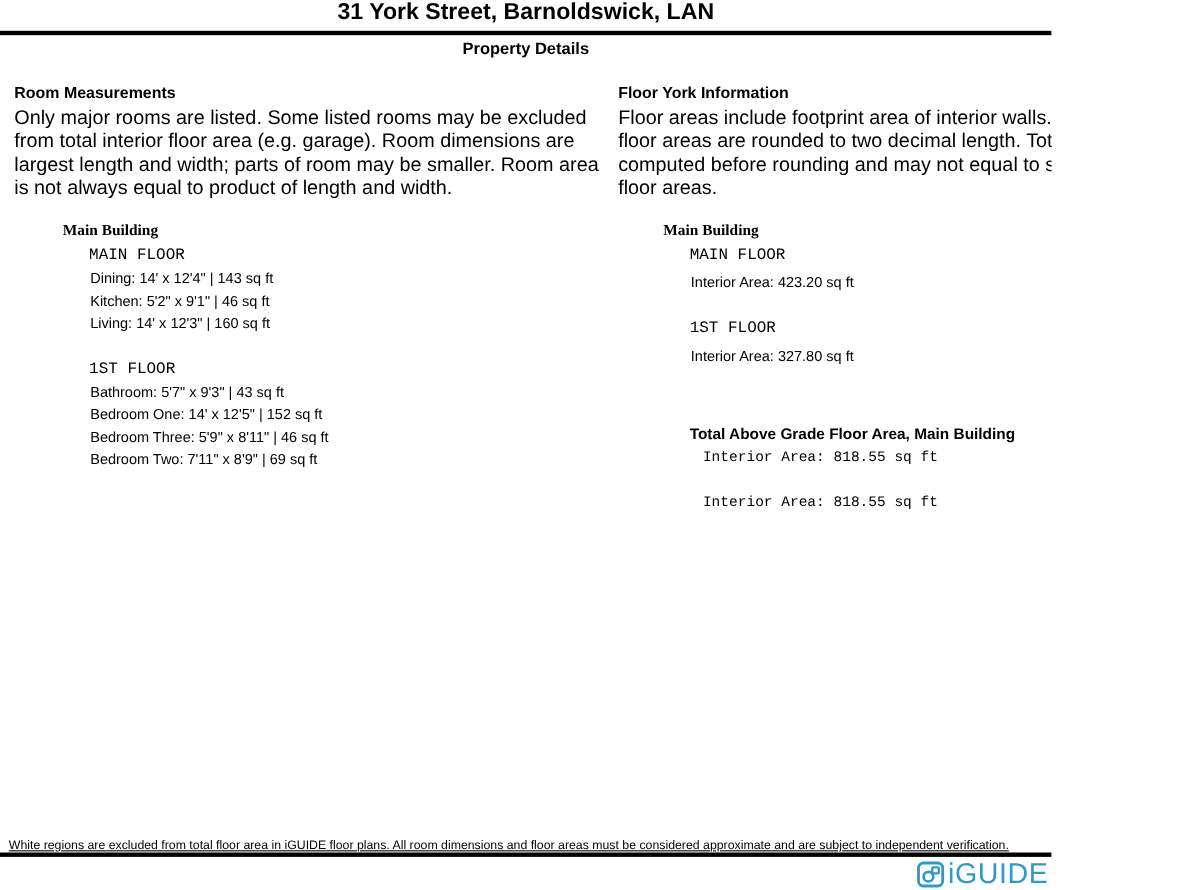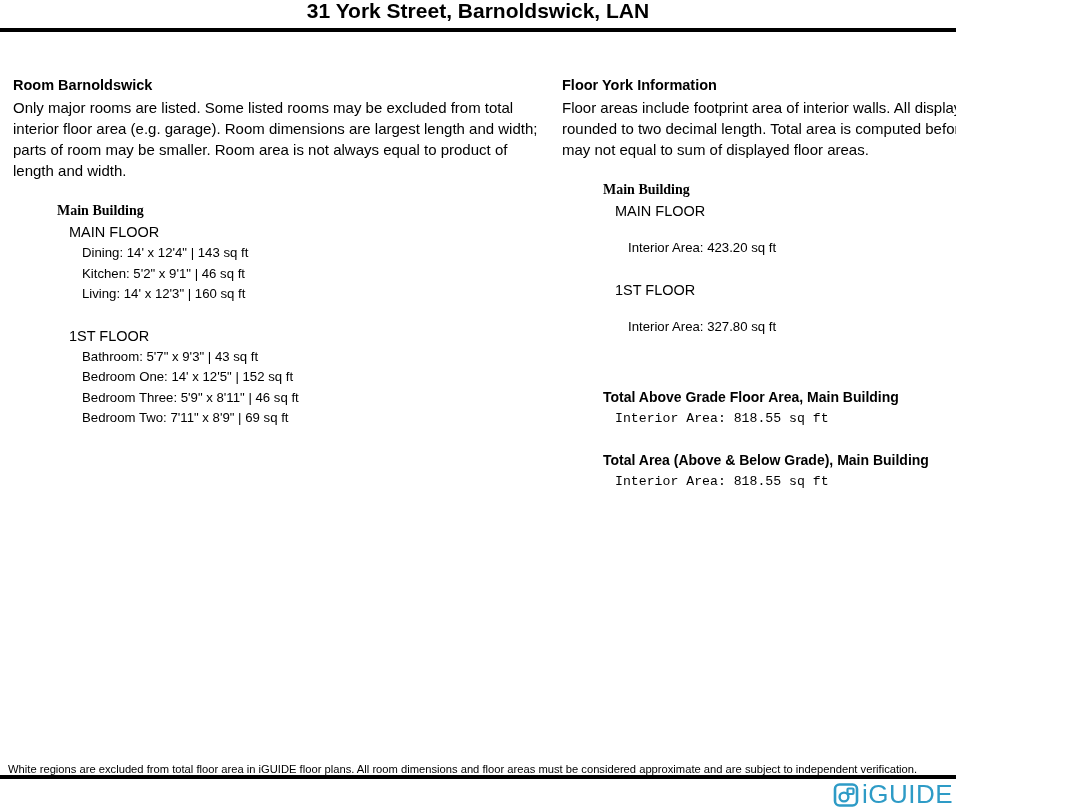--- a/index.html
+++ b/index.html
@@ -48,53 +48,54 @@
   .col-left  { left: 13px;  width: 534px; }
   .col-right { left: 562px; width: 525px; }
 
   .section-heading {
     font-size: 14.5px;
     font-weight: bold;
     line-height: 21px;
     margin-top: 3px;
   }
   .section-desc {
-    font-size: 15px;
+    font-size: 18px;
     line-height: 21px;
     margin-top: 1px;
   }
 
   .building { margin-top: 19px; }
   .col-left  .building { margin-left: 44px; }
   .col-right .building { margin-left: 41px; }
 
   .building-name {
     font-size: 14px;
     font-weight: bold;
     line-height: 21px;
     font-family: Liberation Serif, serif;
   }
   .floor-block { margin-top: 0; }
   .floor-gap   { margin-top: 21px; }
   .floor-name {
     font-size: 14.5px;
     line-height: 21px;
-    margin-left: 12px;
+    margin-left: 24px;
     margin-top: 1px;
+    font-family: Liberation Mono, monospace;
   }
   .room-line, .area-line {
     font-size: 13.2px;
     line-height: 20.5px;
   }
   .room-line { margin-left: 25px; }
   .area-line { margin-left: 25px; }
   .col-left .room-line:first-of-type,
-  .area-line { margin-top: 16px; }
-
-  .totals { margin-left: 41px; }
+  .area-line { margin-top: 4px; }
+
+  .totals { margin-left: 65px; }
   .total-block-1 { margin-top: 50px; }
   .total-block-2 { margin-top: 21px; }
   .total-heading {
     font-size: 14px;
     font-weight: bold;
     line-height: 21px;
   }
   .total-area {
     font-size: 13.2px;
     line-height: 20.5px;
@@ -111,20 +112,21 @@
     width: 100%;
     height: 4px;
     background: #000000;
   }
   .footer-disclaimer {
     position: absolute;
     top: 762px;
     left: 8px;
     font-size: 11.2px;
     line-height: 14px;
+    text-decoration: underline;
   }
   .logo {
     position: absolute;
     top: 780px;
     right: 3px;
     display: flex;
     align-items: center;
     gap: 2px;
   }
   .logo-text {
@@ -134,23 +136,24 @@
     line-height: 28px;
   }
 </style>
 </head>
 <body>
 
 <div class="page">
 
   <h1 class="page-title">31 York Street, Barnoldswick, LAN</h1>
   <div class="header-rule"></div>
+  <h2 class="page-subtitle">Property Details</h2>
 
   <section class="col col-left">
-    <h3 class="section-heading">Room Barnoldswick</h3>
+    <h3 class="section-heading">Room Measurements</h3>
     <p class="section-desc">Only major rooms are listed. Some listed rooms may be excluded from total interior floor area (e.g. garage). Room dimensions are largest length and width; parts of room may be smaller. Room area is not always equal to product of length and width.</p>
 
     <div class="building">
       <div class="building-name">Main Building</div>
 
       <div class="floor-block">
         <div class="floor-name">MAIN FLOOR</div>
         <div class="room-line">Dining: 14' x 12'4" | 143 sq ft</div>
         <div class="room-line">Kitchen: 5'2" x 9'1" | 46 sq ft</div>
         <div class="room-line">Living: 14' x 12'3" | 160 sq ft</div>
@@ -183,21 +186,20 @@
         <div class="area-line">Interior Area: 327.80 sq ft</div>
       </div>
     </div>
 
     <div class="totals">
       <div class="total-block-1">
         <div class="total-heading">Total Above Grade Floor Area, Main Building</div>
         <div class="total-area">Interior Area: 818.55 sq ft</div>
       </div>
       <div class="total-block-2">
-        <div class="total-heading">Total Area (Above &amp; Below Grade), Main Building</div>
         <div class="total-area">Interior Area: 818.55 sq ft</div>
       </div>
     </div>
   </section>
 
   <div class="footer-rule"></div>
   <div class="footer-disclaimer">White regions are excluded from total floor area in iGUIDE floor plans. All room dimensions and floor areas must be considered approximate and are subject to independent verification.</div>
 
   <div class="logo">
     <span style="display:inline-flex;">

